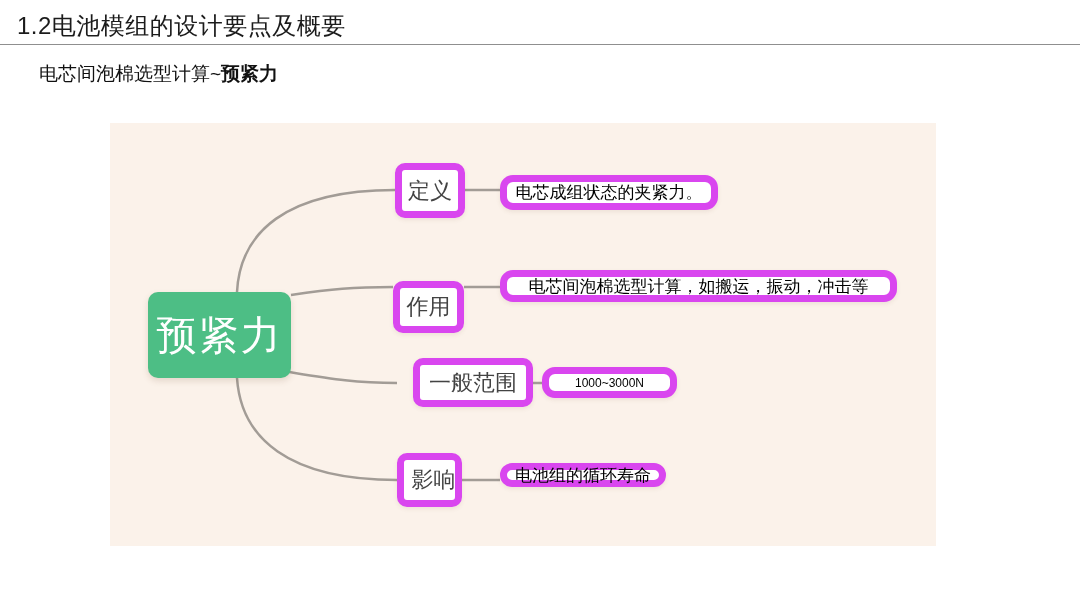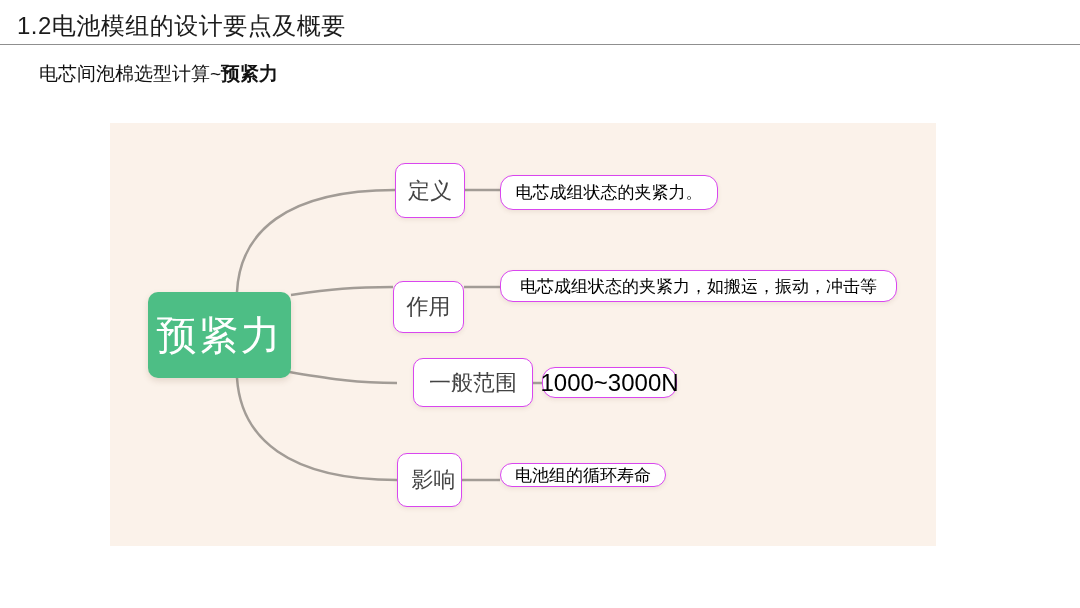--- a/index.html
+++ b/index.html
@@ -40,33 +40,33 @@
     white-space: nowrap;
   }
   .root-node {
     left: 38px; top: 169px; width: 143px; height: 86px;
     background: #4DBE85; border-radius: 10px;
     color: #ffffff; font-size: 40px; letter-spacing: 2px;
     box-shadow: 0 3px 6px rgba(120,90,60,0.18);
   }
   .topic, .detail {
     background: #ffffff;
-    border: 1px solid #d946ef;
+    border: 7px solid #d946ef;
     box-shadow: 0 2px 4px rgba(120,90,60,0.10);
     color: #434343;
   }
   .topic { border-radius: 10px; font-size: 22px; }
   .detail { border-radius: 13px; font-size: 17px; color: #000000; padding: 0 10px; }
 
   .topic-0 { left: 285px; top: 40px;  width: 70px;  height: 55px; }
   .detail-0 { left: 390px; top: 52px;  width: 218px; height: 35px; }
   .topic-1 { left: 283px; top: 138px; width: 71px;  height: 52px; margin-top: 20px; }
   .detail-1 { left: 390px; top: 147px; width: 397px; height: 32px; }
   .topic-2 { left: 303px; top: 235px; width: 120px; height: 49px; }
-  .detail-2 { left: 432px; top: 244px; width: 135px; height: 31px; font-size: 24px; }
+  .detail-2 { left: 432px; top: 244px; width: 135px; height: 31px; font-size: 12px; }
   .topic-3 { left: 287px; top: 330px; width: 65px;  height: 54px; padding-left: 8px; }
   .detail-3 { left: 390px; top: 340px; width: 166px; height: 24px; }
 </style>
 </head>
 <body>
 
 <div class="slide">
 
   <div class="title">1.2电池模组的设计要点及概要</div>
   <div class="title-rule"></div>
@@ -85,21 +85,21 @@
       <path d="M397,260 L432,260" fill="none" stroke-width="2.5" stroke="#A29C96"></path>
       <path d="M352,357 L390,357" fill="none" stroke-width="2.5" stroke="#A29C96"></path>
     </svg>
 
     <div class="node root-node">预紧力</div>
 
     <div class="node topic topic-0">定义</div>
     <div class="node detail detail-0">电芯成组状态的夹紧力。</div>
 
     <div class="node topic topic-1">作用</div>
-    <div class="node detail detail-1">电芯成组状态的夹紧力，如搬运，振动，冲击等</div>
+    <div class="node detail detail-1">电芯间泡棉选型计算，如搬运，振动，冲击等</div>
 
     <div class="node topic topic-2">一般范围</div>
     <div class="node detail detail-2">1000~3000N</div>
 
     <div class="node topic topic-3">影响</div>
     <div class="node detail detail-3">电池组的循环寿命</div>
 
   </div>
 </div>
 

